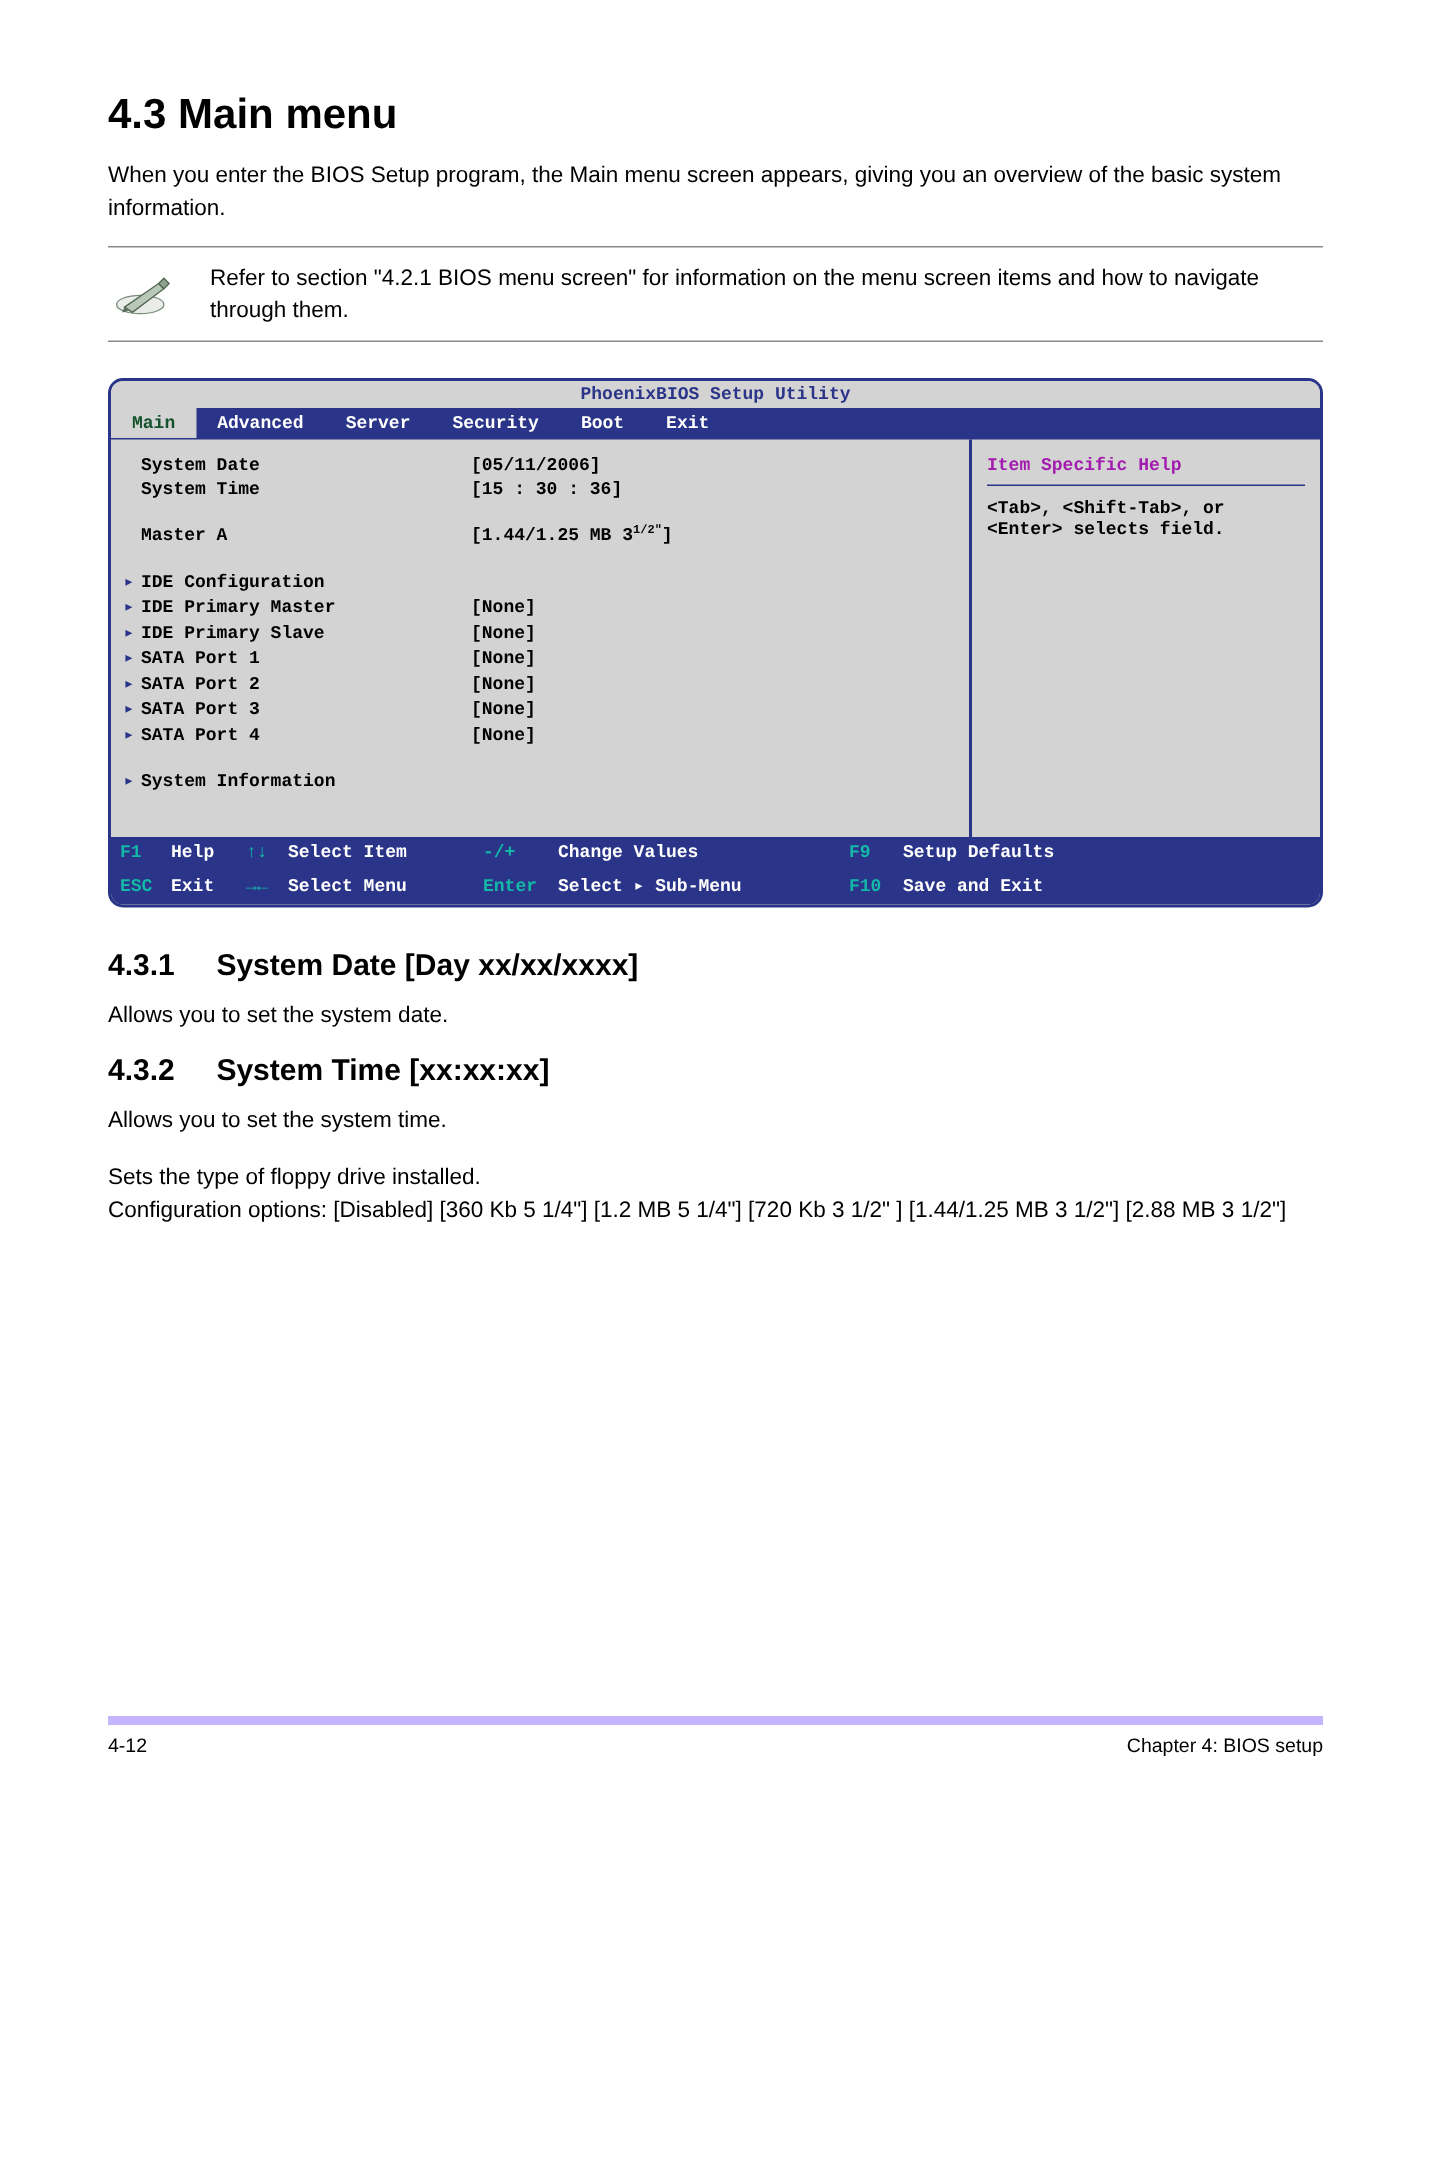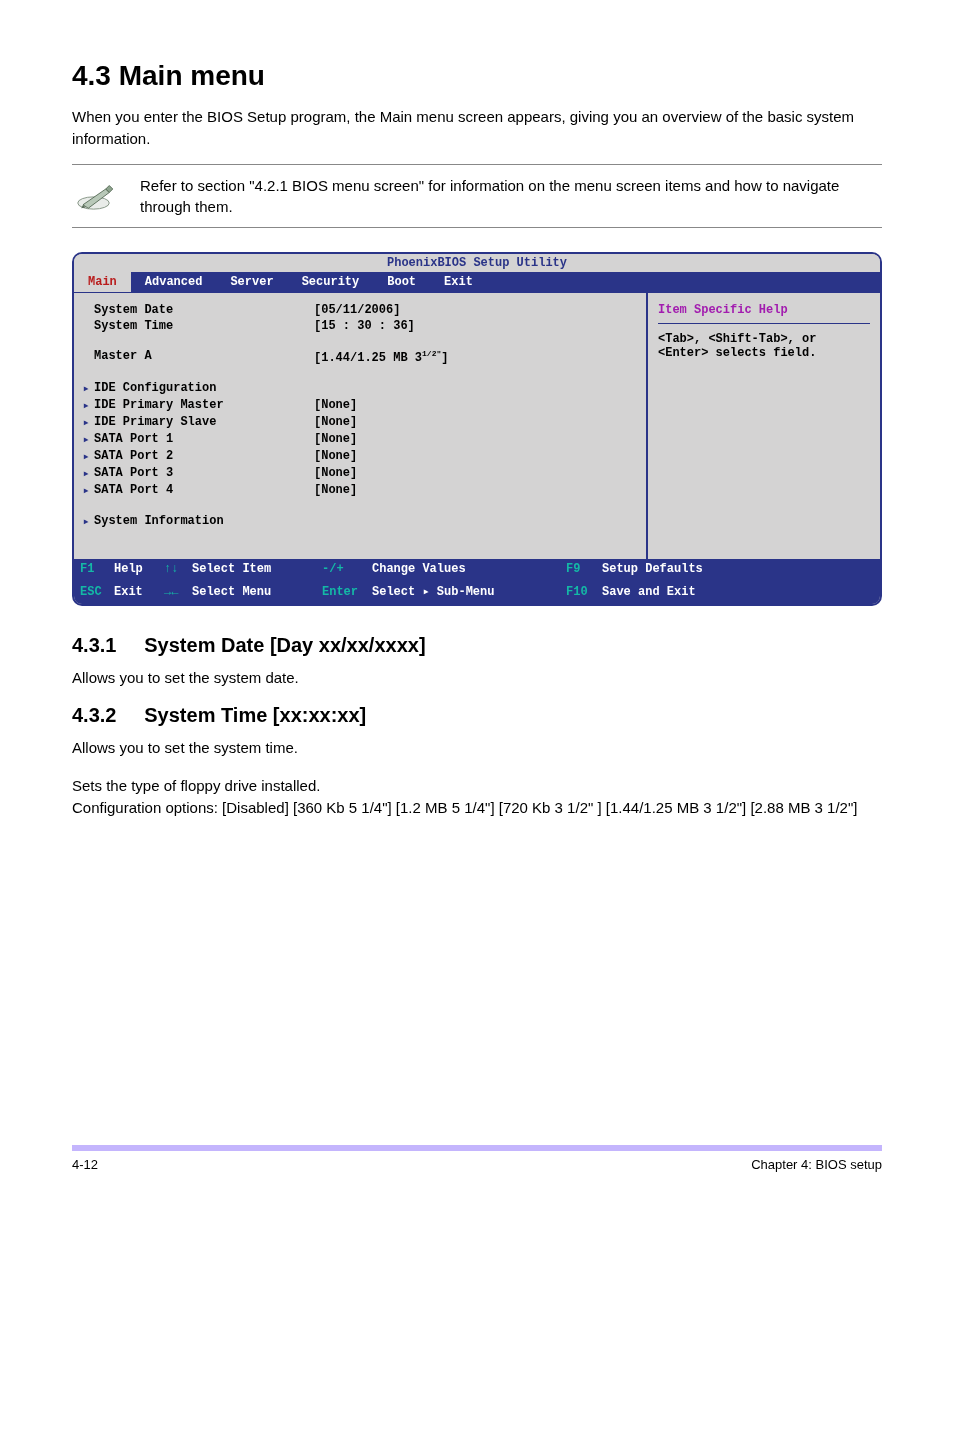--- a/index.html
+++ b/index.html
@@ -71,21 +71,21 @@
       display: flex;
       background: #2a3488;
       color: #fff;
       font-size: 12px;
     }
     .tab {
       padding: 3px 14px;
     }
     .tab.sel {
       background: #d4d3d3;
-      color: #b91c1c;
+      color: #14532d;
     }
     .pane-area {
       display: flex;
       border-top: 1px solid #2a3488;
       flex: 1;
     }
     .main-pane {
       flex: 1;
       padding: 10px 10px 30px 4px;
       border-right: 2px solid #2a3488;
@@ -98,21 +98,21 @@
       padding: 10px 10px 10px 10px;
     }
     .help-title {
       color: #a21caf;
       border-bottom: 1px solid #2a3488;
       padding-bottom: 6px;
       margin-bottom: 8px;
     }
     .row {
       display: flex;
-      align-items: flex-start;
+      align-items: flex-end;
     }
     .arrow-col {
       width: 16px;
       color: #2a3488;
       display: inline-block;
       text-align: center;
     }
     .label-col {
       width: 220px;
       display: inline-block;

